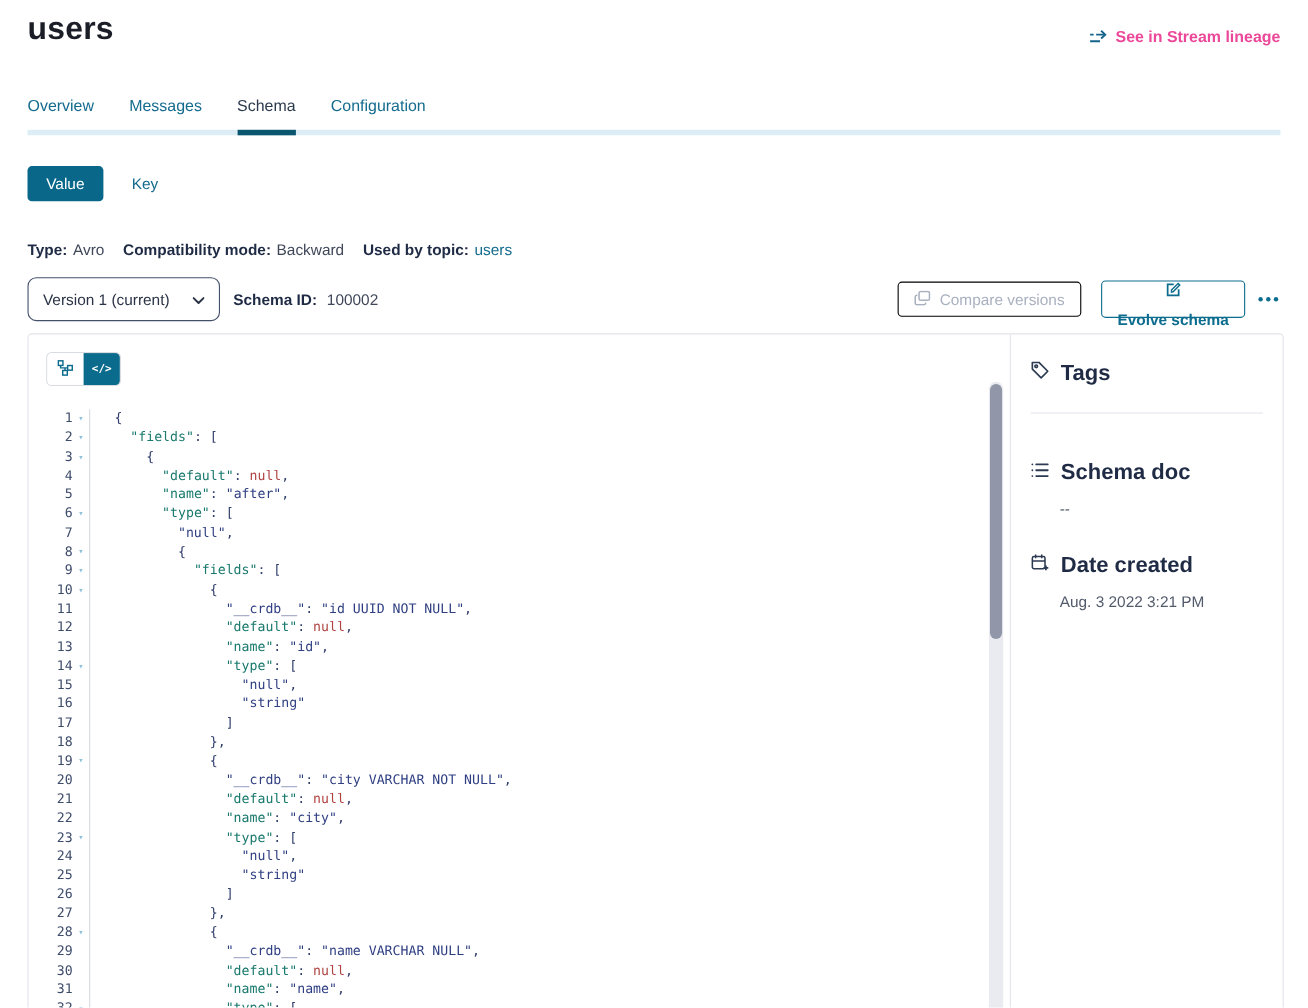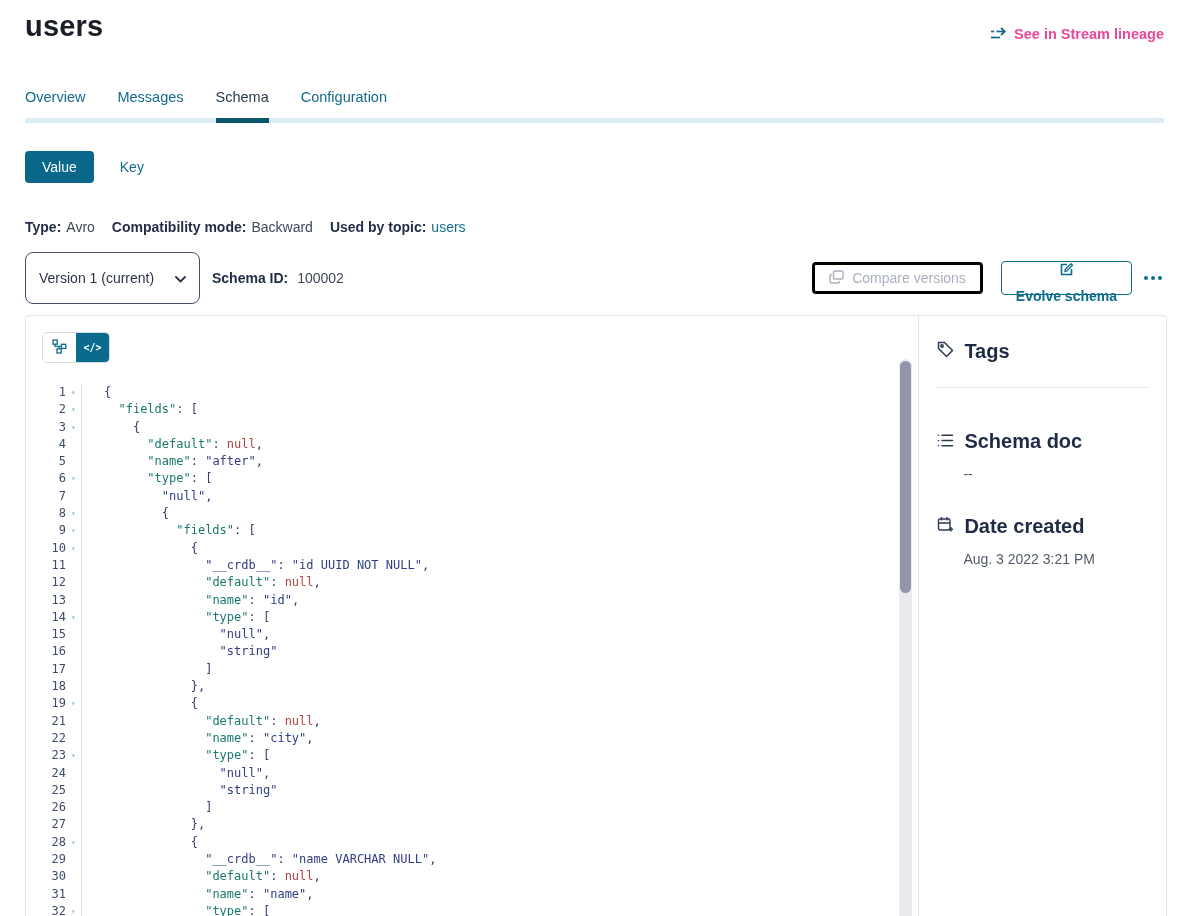--- a/index.html
+++ b/index.html
@@ -29,26 +29,26 @@
 
   
   .meta-row { margin-top: 36px; font-size: 14px; display: flex; align-items: baseline; }
   .meta-label { font-weight: 700; color: #1f2b45; }
   .meta-value { color: #3f4759; margin-left: 5px; }
   .meta-gap { margin-left: 17px; }
   .meta-link { color: #146b8e; margin-left: 5px; cursor: pointer; }
 
   
   .controls-row { margin-top: 17px; display: flex; align-items: center; }
-  .version-select { width: 175px; height: 52px; border: 1px solid #44506b; border-radius: 8px;
+  .version-select { width: 175px; height: 40px; border: 1px solid #44506b; border-radius: 8px;
     display: flex; align-items: center; justify-content: space-between; padding: 0 13px; cursor: pointer; }
   .version-select span { font-size: 14px; color: #2b3446; }
   .schema-id { margin-left: 12px; font-size: 14px; }
   .controls-spacer { flex: 1; }
-  .btn-compare { height: 32px; border: 3px solid #000000; border-radius: 4px; background: #fff;
+  .btn-compare { height: 32px; border: 1px solid #000000; border-radius: 4px; background: #fff;
     color: #a9b0bf; font-size: 14px; font-weight: 500; display: flex; align-items: center; gap: 8px;
     padding: 0 14px; cursor: default; font-family: inherit; }
   .btn-evolve { height: 34px; border: 1px solid #0d6d8e; border-radius: 4px; background: #fff;
     color: #0d6d8e; font-size: 14px; font-weight: 700; display: flex; align-items: center; gap: 8px;
     padding: 0 14px; margin-left: 18px; cursor: pointer; font-family: inherit; flex-direction: column; }
   .btn-more { border: none; background: none; margin-left: 10px; padding: 4px 2px; cursor: pointer; display: flex; gap: 3px; }
   .btn-more i { width: 4px; height: 4px; border-radius: 50%; background: #0d6d8e; display: block; }
 
   
   .card { margin-top: 11px; width: 1142px; height: 625px; border: 1px solid #e2e4ea; border-radius: 4px;
@@ -201,20 +201,21 @@
           <div class="cl"><span class="g">10</span><span class="fa">▾</span><span class="ct">            <span class="tp">{</span></span></div>
           <div class="cl"><span class="g">11</span><span class="fa"></span><span class="ct">              <span class="ts">"__crdb__"</span><span class="tp">: </span><span class="ts">"id UUID NOT NULL"</span><span class="tp">,</span></span></div>
           <div class="cl"><span class="g">12</span><span class="fa"></span><span class="ct">              <span class="tk">"default"</span><span class="tp">: </span><span class="tn">null</span><span class="tp">,</span></span></div>
           <div class="cl"><span class="g">13</span><span class="fa"></span><span class="ct">              <span class="tk">"name"</span><span class="tp">: </span><span class="ts">"id"</span><span class="tp">,</span></span></div>
           <div class="cl"><span class="g">14</span><span class="fa">▾</span><span class="ct">              <span class="tk">"type"</span><span class="tp">: [</span></span></div>
           <div class="cl"><span class="g">15</span><span class="fa"></span><span class="ct">                <span class="ts">"null"</span><span class="tp">,</span></span></div>
           <div class="cl"><span class="g">16</span><span class="fa"></span><span class="ct">                <span class="ts">"string"</span></span></div>
           <div class="cl"><span class="g">17</span><span class="fa"></span><span class="ct">              <span class="tp">]</span></span></div>
           <div class="cl"><span class="g">18</span><span class="fa"></span><span class="ct">            <span class="tp">},</span></span></div>
           <div class="cl"><span class="g">19</span><span class="fa">▾</span><span class="ct">            <span class="tp">{</span></span></div>
+          <div class="cl"><span class="g">20</span><span class="fa"></span><span class="ct">              <span class="ts">"__crdb__"</span><span class="tp">: </span><span class="ts">"city VARCHAR NOT NULL"</span><span class="tp">,</span></span></div>
           <div class="cl"><span class="g">21</span><span class="fa"></span><span class="ct">              <span class="tk">"default"</span><span class="tp">: </span><span class="tn">null</span><span class="tp">,</span></span></div>
           <div class="cl"><span class="g">22</span><span class="fa"></span><span class="ct">              <span class="tk">"name"</span><span class="tp">: </span><span class="ts">"city"</span><span class="tp">,</span></span></div>
           <div class="cl"><span class="g">23</span><span class="fa">▾</span><span class="ct">              <span class="tk">"type"</span><span class="tp">: [</span></span></div>
           <div class="cl"><span class="g">24</span><span class="fa"></span><span class="ct">                <span class="ts">"null"</span><span class="tp">,</span></span></div>
           <div class="cl"><span class="g">25</span><span class="fa"></span><span class="ct">                <span class="ts">"string"</span></span></div>
           <div class="cl"><span class="g">26</span><span class="fa"></span><span class="ct">              <span class="tp">]</span></span></div>
           <div class="cl"><span class="g">27</span><span class="fa"></span><span class="ct">            <span class="tp">},</span></span></div>
           <div class="cl"><span class="g">28</span><span class="fa">▾</span><span class="ct">            <span class="tp">{</span></span></div>
           <div class="cl"><span class="g">29</span><span class="fa"></span><span class="ct">              <span class="ts">"__crdb__"</span><span class="tp">: </span><span class="ts">"name VARCHAR NULL"</span><span class="tp">,</span></span></div>
           <div class="cl"><span class="g">30</span><span class="fa"></span><span class="ct">              <span class="tk">"default"</span><span class="tp">: </span><span class="tn">null</span><span class="tp">,</span></span></div>

